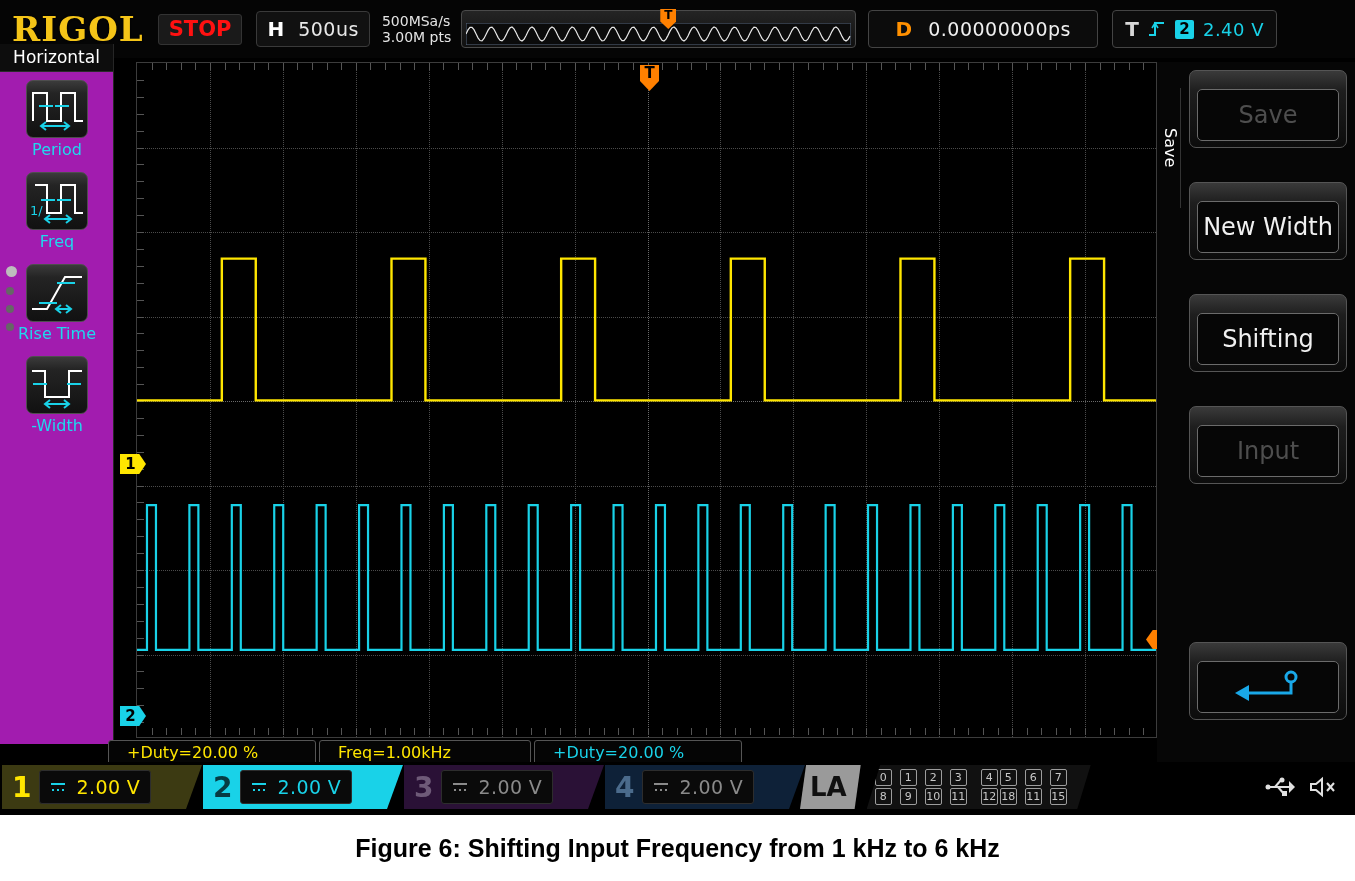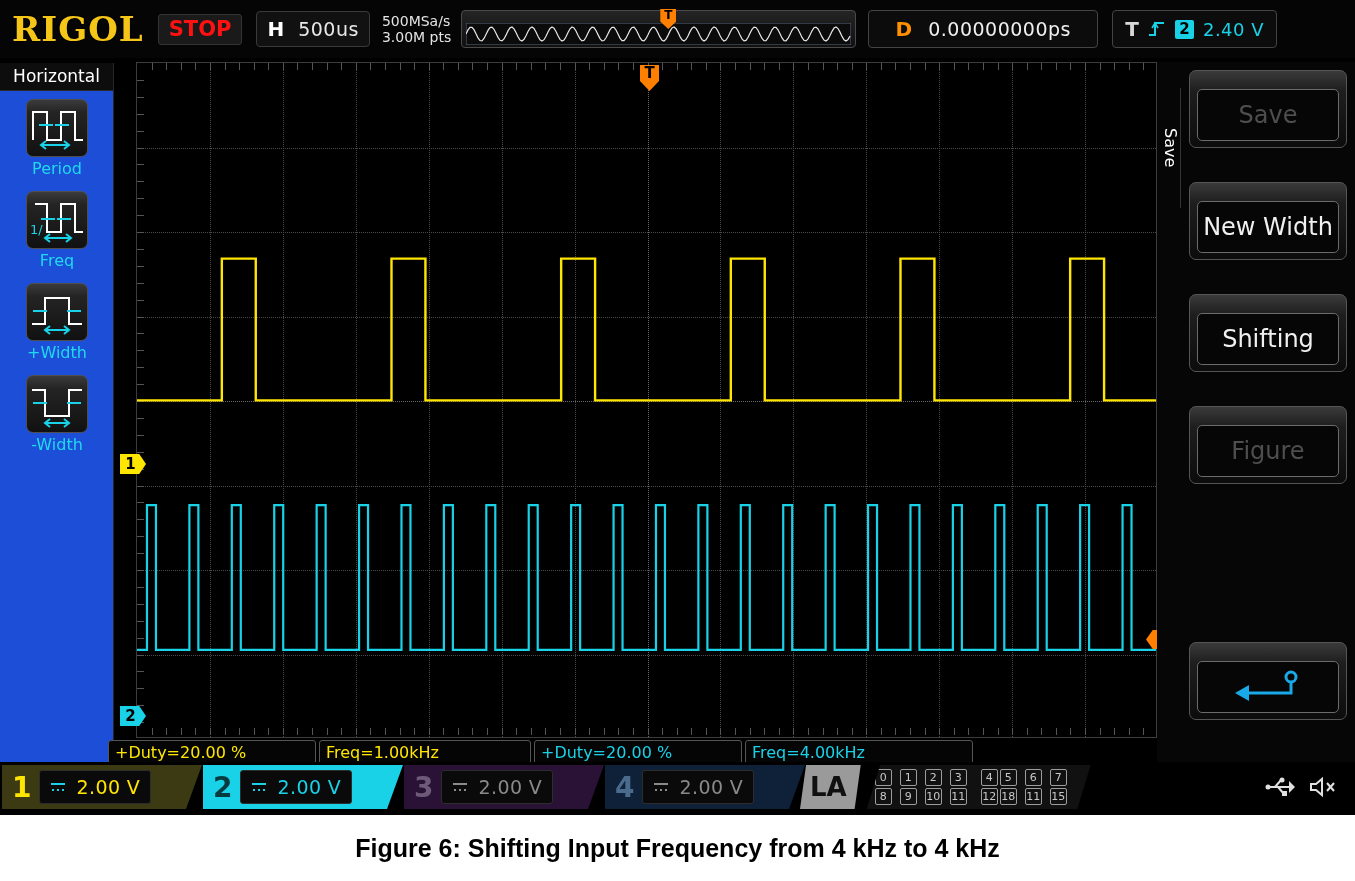--- a/index.html
+++ b/index.html
@@ -72,22 +72,22 @@
   }
   .tbox .tlabel { color:#d8d8d8; font-weight:bold; font-size:20px; }
   .tbox .tsrc {
     background:#19d2e8; color:#000; font-weight:bold; font-size:15px;
     width:19px; height:19px; text-align:center; line-height:19px; border-radius:2px;
   }
   .tbox .tlvl { color:#19d2e8; font-size:18px; letter-spacing:0.5px; }
 
   
   .leftmenu {
-    position:absolute; left:0; top:63px; width:114px; height:700px;
-    background:#1d4ed8; border-right:1px solid #262626;
+    position:absolute; left:0; top:44px; width:114px; height:700px;
+    background:#a21caf; border-right:1px solid #262626;
   }
   .leftmenu .mtitle {
     color:#ffffff; font-size:17px; text-align:center; padding:3px 0 4px 0;
     border-bottom:1px solid #2a2a2a; background:#0d0d0d;
   }
   .mitem { position:relative; height:92px; }
   .mbtn {
     position:absolute; left:26px; top:8px; width:62px; height:58px;
     background:linear-gradient(#3b3b3b 0%,#242424 22%,#111 100%);
     border:1px solid #4e4e4e; border-radius:7px;
@@ -138,21 +138,21 @@
 
   .wave { position:absolute; inset:0; }
 
   
   .measbar {
     position:absolute; left:108px; top:740px; width:865px; height:26px;
     display:flex; gap:3px;
   }
   .meas {
     border:1px solid #555; border-radius:3px; background:#050505;
-    height:26px; line-height:24px; padding:0 6px;
+    height:26px; line-height:24px; padding:0 18px;
     font-size:16px; white-space:nowrap;
   }
   .meas.w1 { width:208px; }
   .meas.w2 { width:212px; }
   .meas.w3 { width:208px; }
   .meas.w4 { width:228px; }
   .meas.ch1 { color:#ffe600; }
   .meas.ch2 { color:#19d2e8; }
 
   
@@ -299,35 +299,41 @@
           <line x1="30" y1="27" x2="44" y2="27" stroke="#19d2e8" stroke-width="2"></line>
           <text x="3" y="42" fill="#19d2e8" font-size="13" font-family="DejaVu Sans">1/</text>
           <line x1="18" y1="46" x2="44" y2="46" stroke="#19d2e8" stroke-width="2"></line>
           <polyline points="23,42 18,46 23,50" fill="none" stroke="#19d2e8" stroke-width="2"></polyline>
           <polyline points="39,42 44,46 39,50" fill="none" stroke="#19d2e8" stroke-width="2"></polyline>
         </svg>
       </div>
       <div class="mlabel">Freq</div>
     </div>
 
-
-
     <div class="mitem">
+      <div class="dots">
+          <i></i>
+          <i></i>
+          <i></i>
+          <i></i>
+        </div>
       <div class="mbtn">
         <svg width="60" height="56" viewBox="0 0 60 56">
-          <polyline points="5,40 18,40 18,14 42,14 42,40 55,40" fill="none" stroke="#fff" stroke-width="2"></polyline>
-          <line x1="6" y1="27" x2="20" y2="27" stroke="#19d2e8" stroke-width="2"></line>
-          <line x1="40" y1="27" x2="54" y2="27" stroke="#19d2e8" stroke-width="2"></line>
-          <line x1="18" y1="46" x2="42" y2="46" stroke="#19d2e8" stroke-width="2"></line>
-          <polyline points="23,42 18,46 23,50" fill="none" stroke="#19d2e8" stroke-width="2"></polyline>
-          <polyline points="37,42 42,46 37,50" fill="none" stroke="#19d2e8" stroke-width="2"></polyline>
-        </svg>
-      </div>
-      <div class="mlabel">+Width</div>
-    </div>
+          <polyline points="5,44 20,44 38,12 55,12" fill="none" stroke="#fff" stroke-width="2"></polyline>
+          <line x1="30" y1="18" x2="48" y2="18" stroke="#19d2e8" stroke-width="2"></line>
+          <line x1="12" y1="38" x2="30" y2="38" stroke="#19d2e8" stroke-width="2"></line>
+          <line x1="29" y1="44" x2="44" y2="44" stroke="#19d2e8" stroke-width="2"></line>
+          <polyline points="34,40 29,44 34,48" fill="none" stroke="#19d2e8" stroke-width="2"></polyline>
+          <polyline points="39,40 44,44 39,48" fill="none" stroke="#19d2e8" stroke-width="2"></polyline>
+        </svg>
+      </div>
+      <div class="mlabel">Rise Time</div>
+    </div>
+
+
 
     <div class="mitem">
       <div class="mbtn">
         <svg width="60" height="56" viewBox="0 0 60 56">
           <polyline points="5,14 18,14 18,40 42,40 42,14 55,14" fill="none" stroke="#fff" stroke-width="2"></polyline>
           <line x1="6" y1="27" x2="20" y2="27" stroke="#19d2e8" stroke-width="2"></line>
           <line x1="40" y1="27" x2="54" y2="27" stroke="#19d2e8" stroke-width="2"></line>
           <line x1="18" y1="47" x2="42" y2="47" stroke="#19d2e8" stroke-width="2"></line>
           <polyline points="23,43 18,47 23,51" fill="none" stroke="#19d2e8" stroke-width="2"></polyline>
           <polyline points="37,43 42,47 37,51" fill="none" stroke="#19d2e8" stroke-width="2"></polyline>
@@ -552,37 +558,36 @@
     <div class="trig-top">T</div>
     <div class="trig-right">T</div>
     <div class="chmark c1">1</div>
     <div class="chmark c2">2</div>
   </div>
 
   <div class="measbar">
     <div class="meas w1 ch1">+Duty=20.00 %</div>
     <div class="meas w2 ch1">Freq=1.00kHz</div>
     <div class="meas w3 ch2">+Duty=20.00 %</div>
-    <div class="meas w4 ch2">Freq=4.00kHz</div>
   </div>
 
   <div class="rightmenu">
     <div class="rtab">Save</div>
 
     <div class="rbtn" style="top:8px">
       <div class="inner dim">Save</div>
     </div>
     <div class="rbtn" style="top:120px">
       <div class="inner">New Width</div>
     </div>
     <div class="rbtn" style="top:232px">
       <div class="inner">Shifting</div>
     </div>
     <div class="rbtn" style="top:344px">
-      <div class="inner dim">Figure</div>
+      <div class="inner dim">Input</div>
     </div>
     <div class="rbtn" style="top:580px">
       <div class="inner">
         <svg width="90" height="40" viewBox="0 0 90 40">
           <circle cx="68" cy="10" r="5" fill="none" stroke="#19a8e8" stroke-width="3"></circle>
           <polyline points="68,15 68,26 26,26" fill="none" stroke="#19a8e8" stroke-width="3"></polyline>
           <polygon points="26,18 12,26 26,34" fill="#19a8e8"></polygon>
         </svg>
       </div>
     </div>
@@ -676,13 +681,13 @@
       </svg>
       <svg width="28" height="22" viewBox="0 0 28 22">
         <polygon points="2,8 7,8 13,3 13,19 7,14 2,14" fill="none" stroke="#e0e0e0" stroke-width="2"></polygon>
         <line x1="18" y1="7" x2="25" y2="15" stroke="#e0e0e0" stroke-width="2"></line>
         <line x1="25" y1="7" x2="18" y2="15" stroke="#e0e0e0" stroke-width="2"></line>
       </svg>
     </div>
   </div>
 </div>
 
-<div class="caption">Figure 6: Shifting Input Frequency from 4 kHz to 4 kHz</div>
+<div class="caption">Figure 6: Shifting Input Frequency from 1 kHz to 6 kHz</div>
 
 </body></html>

